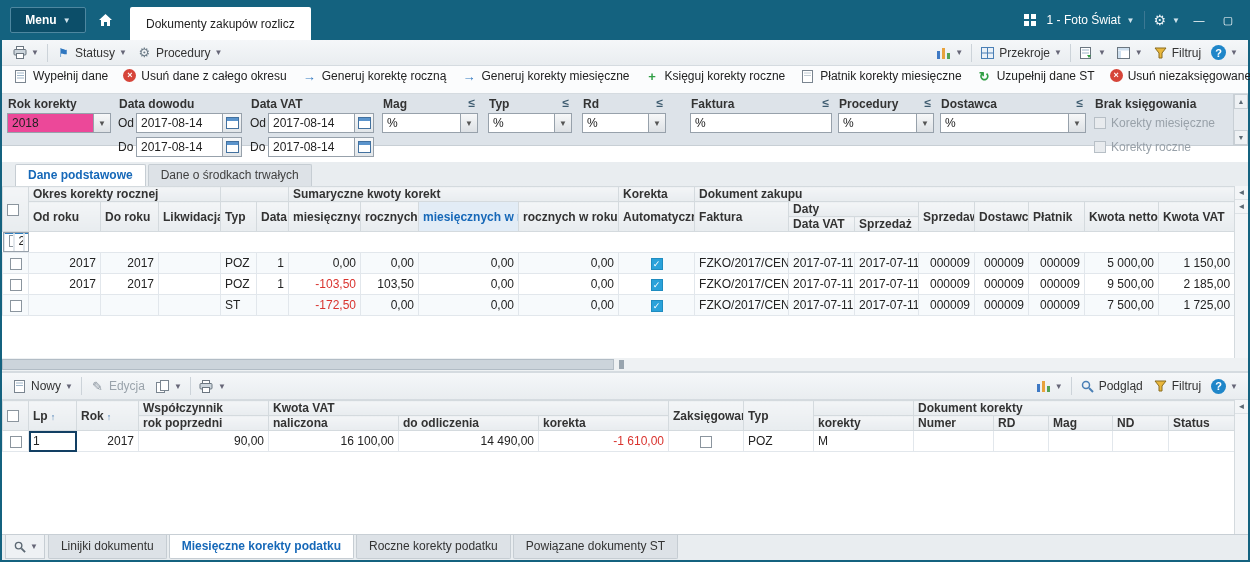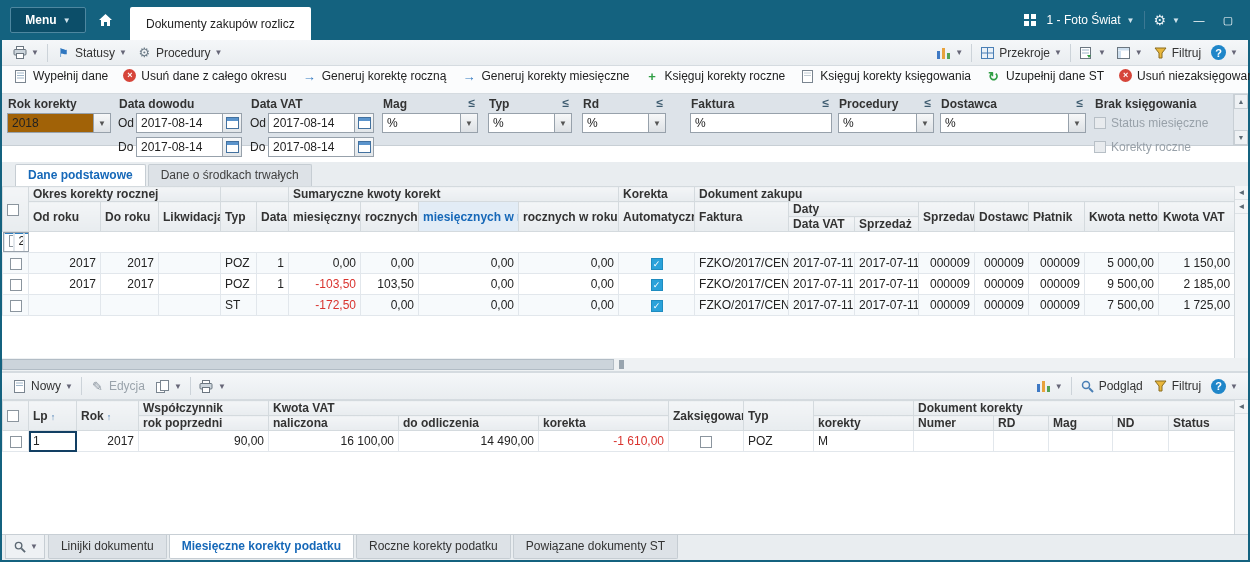--- a/index.html
+++ b/index.html
@@ -52,21 +52,21 @@
   .fcol{position:absolute;top:0;height:100%}
   .flabel{position:absolute;top:3px;left:1px;font-weight:bold;color:#333;white-space:nowrap}
   .fop{position:absolute;top:2px;right:3px;color:#3c5a6e;font-weight:bold}
   .frow1{position:absolute;top:19px;left:0;right:0;height:20px;display:flex;align-items:center}
   .frow2{position:absolute;top:43px;left:0;right:0;height:20px;display:flex;align-items:center}
   .odlbl{width:18px;flex:none}
   .sel,.inp,.datef{height:20px;border:1px solid #97a1ab;background:#fff;display:flex;align-items:center;flex:1;overflow:hidden}
   .sel .txt,.inp .txt,.datef .txt{flex:1;padding:0 4px;white-space:nowrap;overflow:hidden}
   .dd{width:17px;height:18px;background:linear-gradient(#f7f8f9,#dde1e5);border-left:1px solid #97a1ab;
     display:flex;align-items:center;justify-content:center;font-size:8px;color:#555;flex:none}
-  .sel.gray{background:#a16207}
+  .sel.gray{background:#ec4899}
   .calbtn{width:19px;height:18px;display:flex;align-items:center;justify-content:center;border-left:1px solid #97a1ab;
     background:linear-gradient(#f7f8f9,#e2e6e9);flex:none}
   .calic{width:13px;height:12px;border:1px solid #42719f;background:linear-gradient(#5b94cc 0 3px,#fff 3px)}
   .cbrow{display:flex;align-items:center;gap:5px;color:#98a1a9}
   .fscroll{position:absolute;right:0;top:0;width:15px;height:100%;background:#e7ebef;border-left:1px solid #c8cfd5}
   .fsbtn{position:absolute;left:0;width:14px;height:15px;background:#eef1f4;border:1px solid #c8cfd5;
     display:flex;align-items:center;justify-content:center;font-size:7px;color:#5c6873}
   
   .viewtabs{position:absolute;top:162px;left:0;right:0;height:24px;background:#e9edf0;display:flex;align-items:flex-end;padding-left:13px}
   .vtab{height:22px;line-height:21px;padding:0 12px;margin-right:2px;background:#dde2e7;border:1px solid #c6cdd3;
@@ -259,21 +259,21 @@
       <span>Księguj korekty roczne</span>
     </div>
     <div class="abtn">
       <span class="icn">
         <svg width="11" height="13" viewBox="0 0 11 13">
             <rect x="0.5" y="0.5" width="10" height="12" fill="#fff" stroke="#7a8590"></rect>
             <line x1="2" y1="3" x2="9" y2="3" stroke="#c2ccd4"></line>
             <line x1="2" y1="5.5" x2="9" y2="5.5" stroke="#c2ccd4"></line>
           </svg>
       </span>
-      <span>Księguj korekty księgowania</span>
+      <span>Płatnik korekty miesięczne</span>
     </div>
     <div class="abtn">
       <span class="icn i-refresh">↻</span>
       <span>Uzupełnij dane ST</span>
     </div>
     <div class="abtn">
       <span class="i-del">×</span>
       <span>Usuń niezaksięgowane korekty roczne</span>
     </div>
   </div>
@@ -397,21 +397,21 @@
           <span class="dd">▼</span>
         </div>
       </div>
     </div>
 
     <div class="fcol" style="left:1092px;width:138px">
       <div class="flabel">Brak księgowania</div>
       <div class="frow1">
         <div class="cbrow">
           <span class="cbx dis"></span>
-          <span>Status miesięczne</span>
+          <span>Korekty miesięczne</span>
         </div>
       </div>
       <div class="frow2">
         <div class="cbrow">
           <span class="cbx dis"></span>
           <span>Korekty roczne</span>
         </div>
       </div>
     </div>
 

